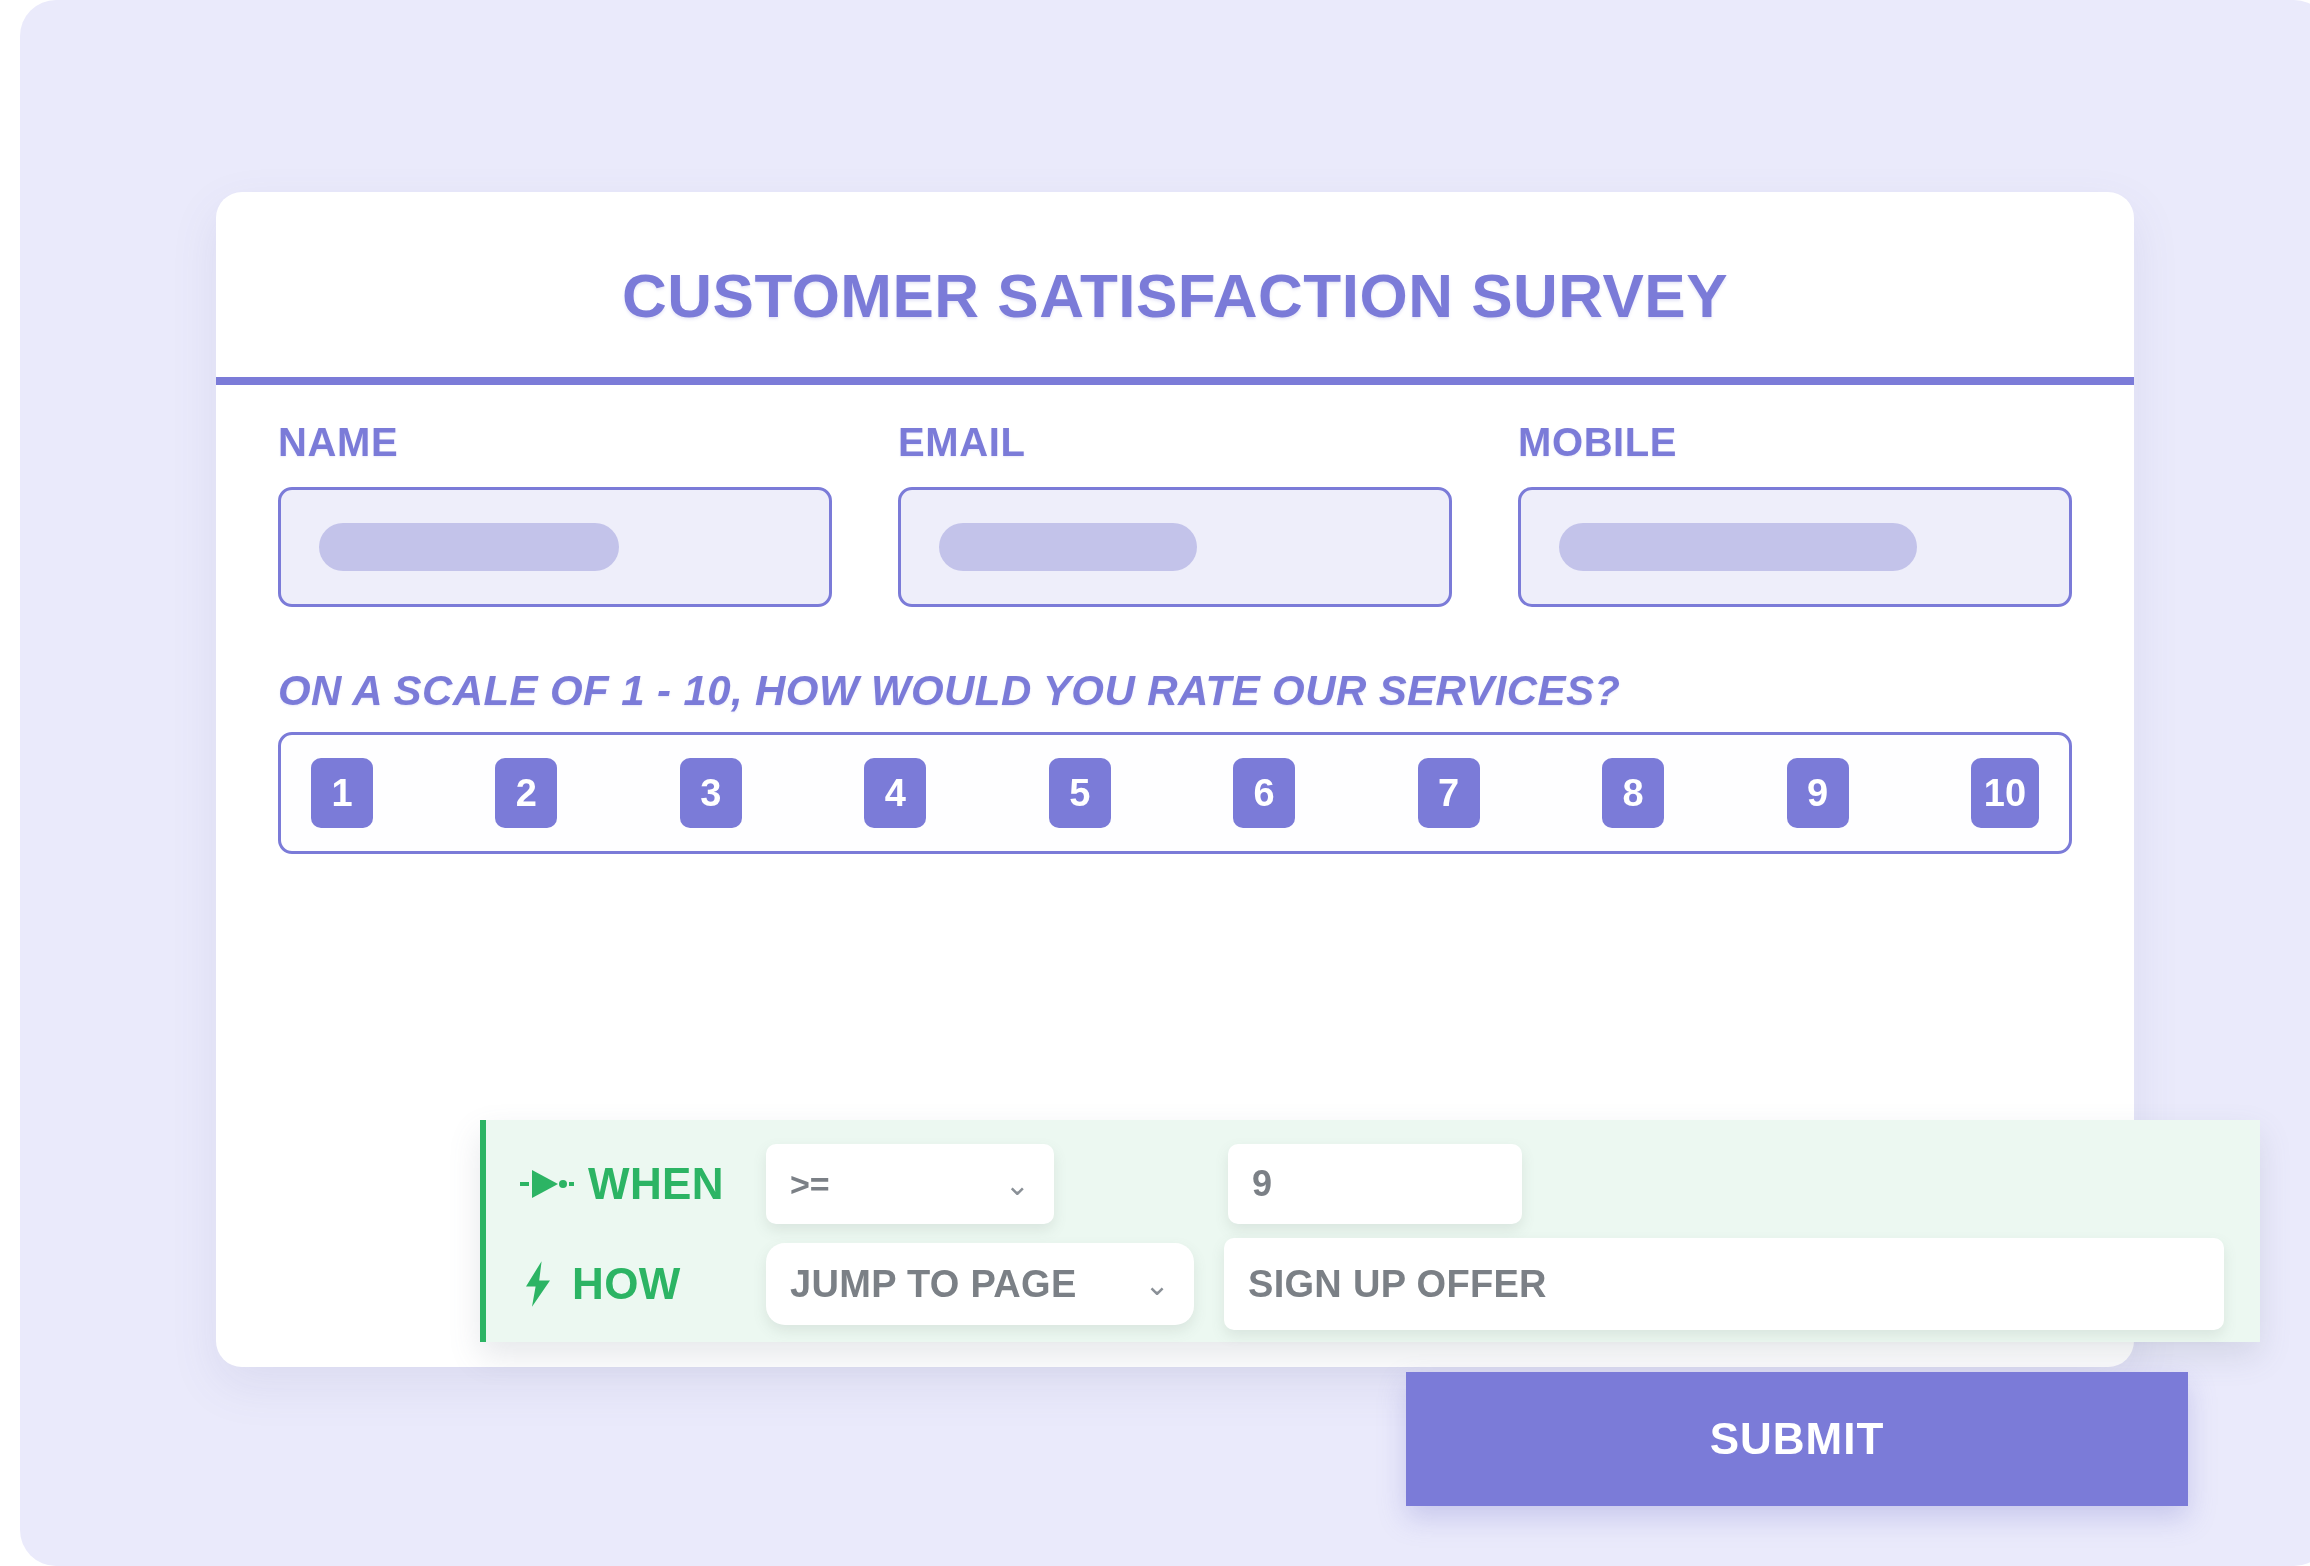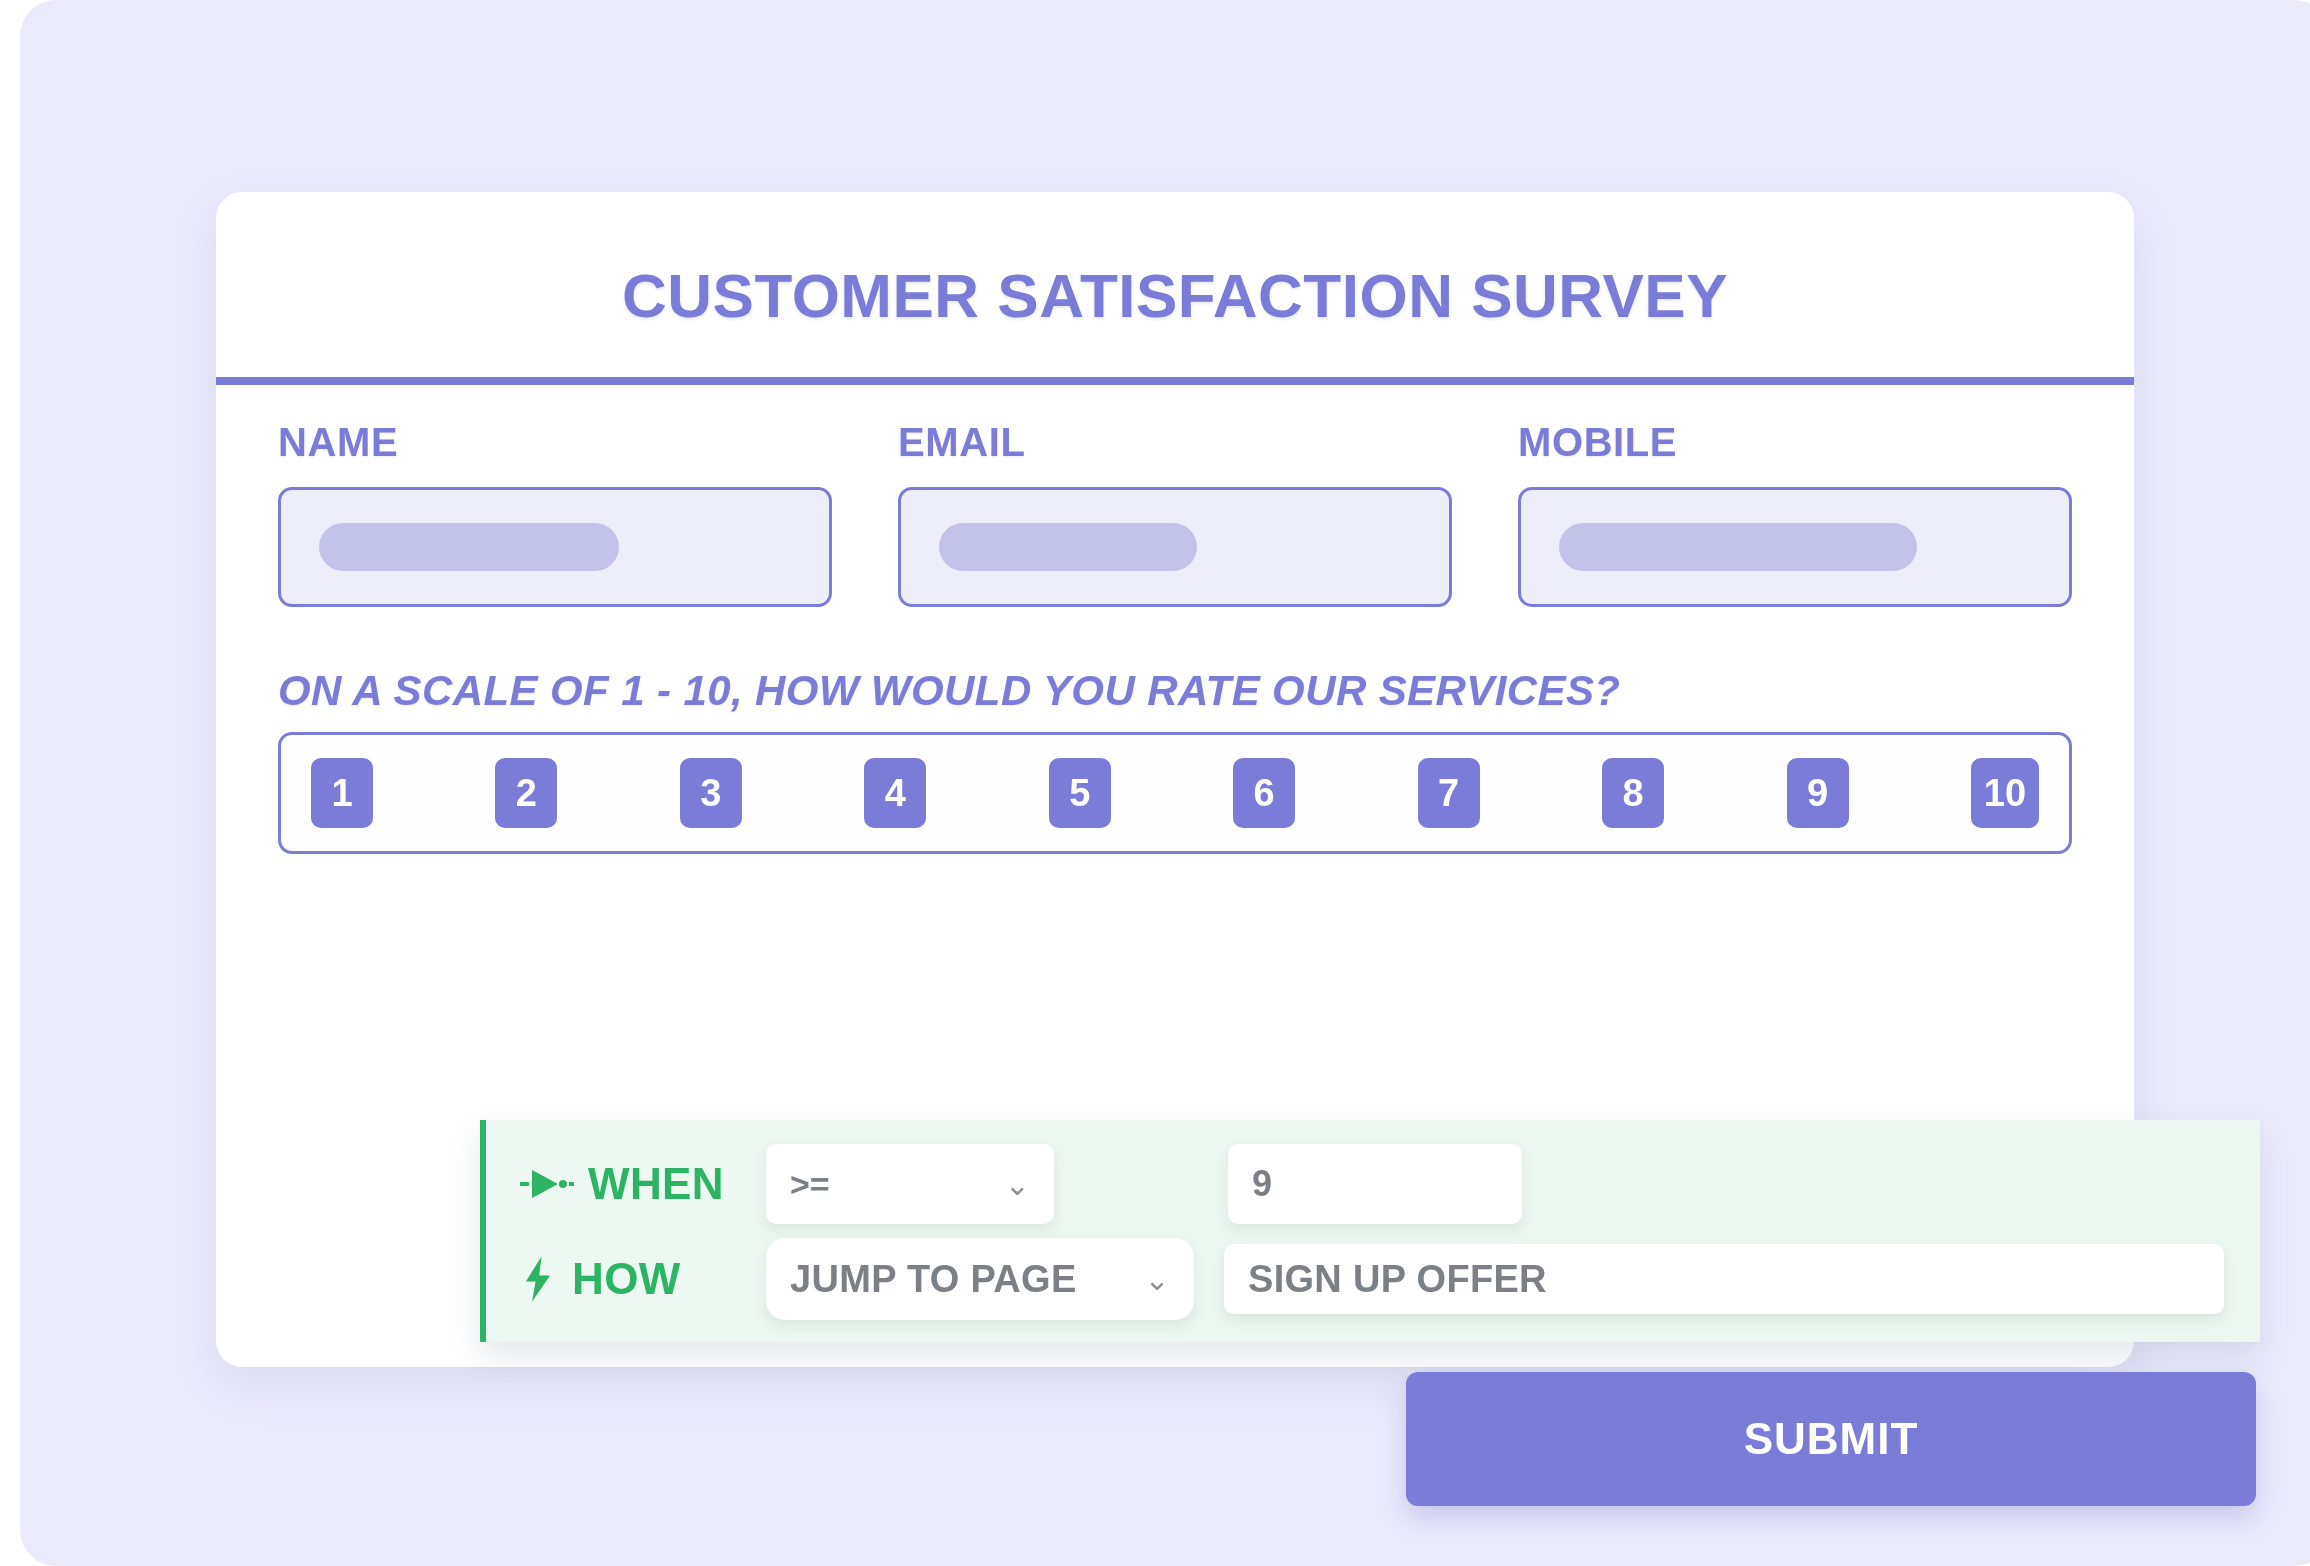--- a/index.html
+++ b/index.html
@@ -196,38 +196,38 @@
   }
   .ctl-action {
     width: 428px; height: 82px;
     padding: 0 24px;
     font-size: 38px;
     justify-content: space-between;
     letter-spacing: 0.3px;
     border-radius: 19px;
   }
   .ctl-target {
-    width: 1000px; height: 70px;
+    width: 1000px; height: 92px;
     margin-left: 30px;
     padding: 0 24px;
     font-size: 38px;
     letter-spacing: 0.3px;
   }
   .chev { color: #8a9097; font-size: 30px; font-weight: normal; }
 
   
   #submit-button {
     position: absolute;
     left: 1190px;
     top: 1180px;
-    width: 850px;
+    width: 782px;
     height: 134px;
     background: #7b7bd8;
     border: none;
-    border-radius: 12px;
+    border-radius: 0;
     color: #ffffff;
     font-family: "Liberation Sans", sans-serif;
     font-size: 44px;
     font-weight: bold;
     letter-spacing: 1px;
     box-shadow: 0 12px 26px rgba(110, 110, 200, 0.28);
   }
 </style>
 </head>
 <body>

